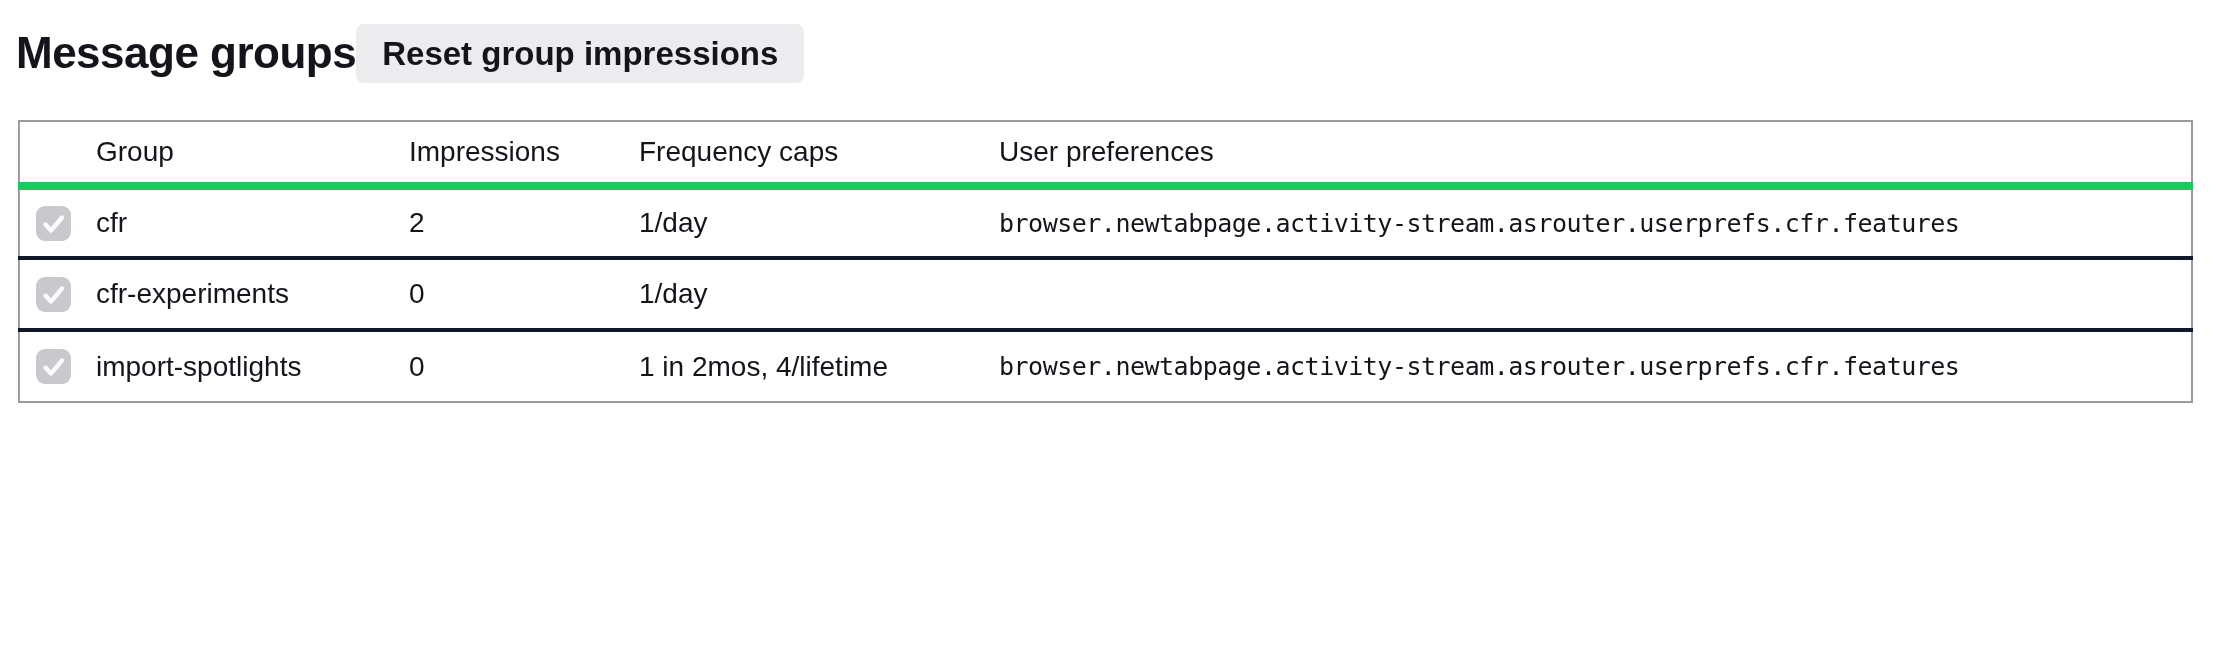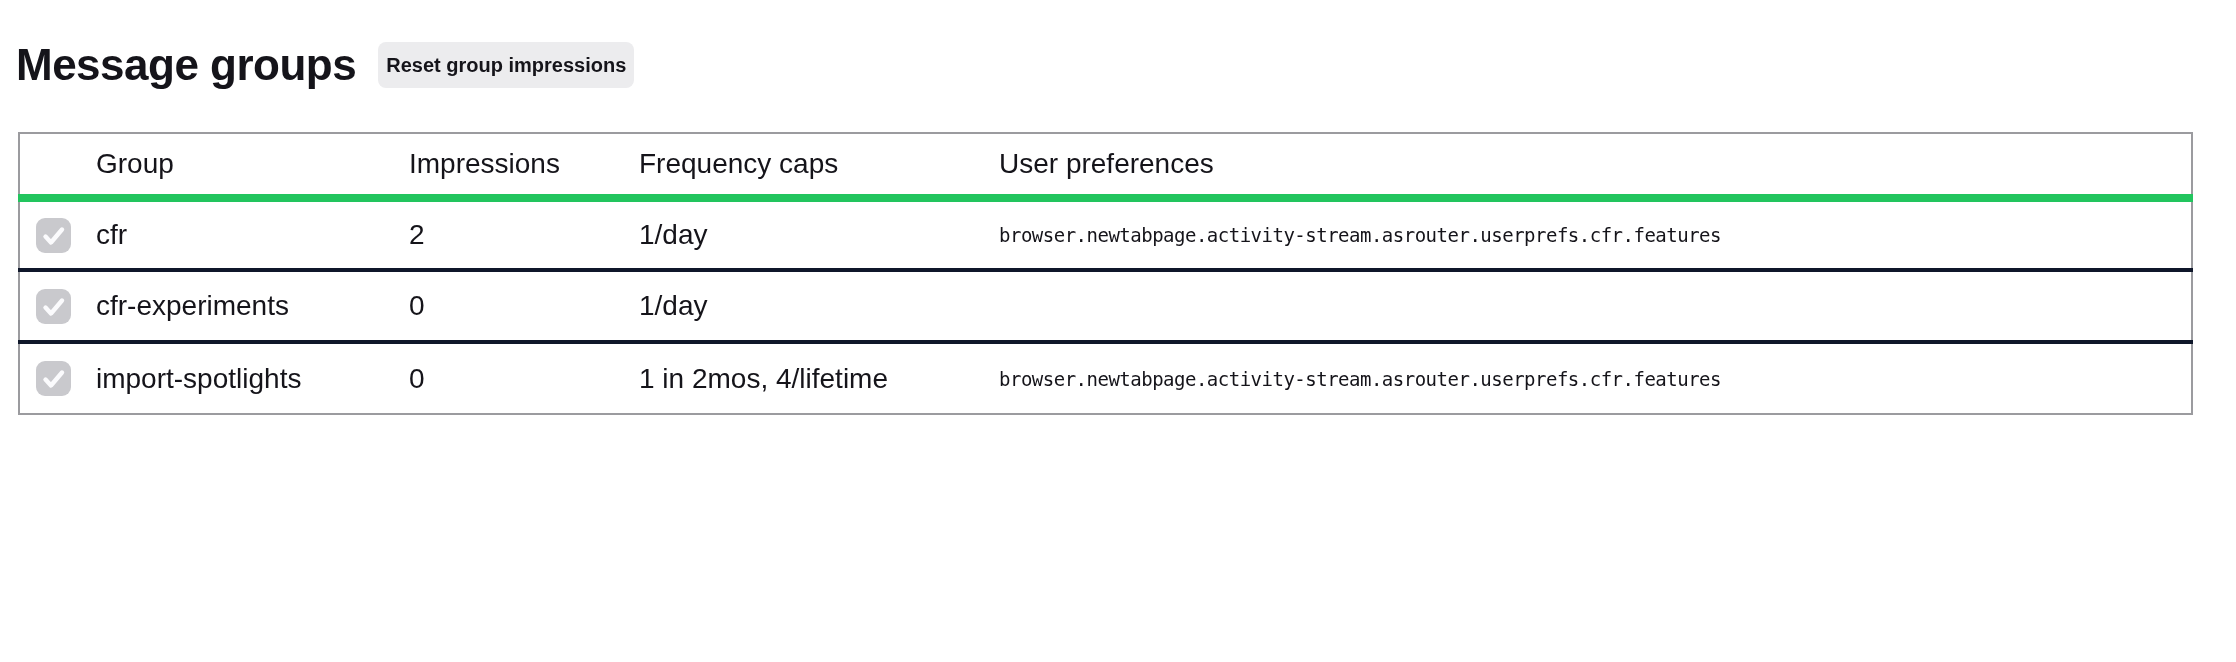--- a/index.html
+++ b/index.html
@@ -7,40 +7,39 @@
     width: 2236px;
     height: 662px;
     background: #ffffff;
     overflow: hidden;
     font-family: "Liberation Sans", sans-serif;
     color: #15141a;
   }
   .page-header {
     display: flex;
     align-items: center;
-    gap: 22px;
-    margin: 38px 0 0 16px;
+    margin: 26px 0 0 16px;
     height: 54px;
   }
   .page-title {
     font-size: 44px;
     font-weight: 700;
     letter-spacing: -0.5px;
     line-height: 54px;
     white-space: nowrap;
   }
   .reset-btn {
     border: none;
     background: #ececee;
     color: #15141a;
     font-family: "Liberation Sans", sans-serif;
-    font-size: 20px;
+    font-size: 33px;
     font-weight: 700;
     line-height: 1;
-    padding: 13px 8px;
+    padding: 13px 26px;
     border-radius: 8px;
     cursor: pointer;
     white-space: nowrap;
   }
   table.groups {
     margin: 40px 0 0 18px;
     width: 2175px;
     border-collapse: collapse;
     table-layout: fixed;
     border: 2px solid #9b9b9f;
@@ -71,21 +70,21 @@
   .checkbox {
     display: block;
     width: 35px;
     height: 35px;
     border-radius: 9px;
     background: #c9c9cd;
   }
   .checkbox svg { display: block; width: 35px; height: 35px; }
   .prefs {
     font-family: "DejaVu Sans Mono", monospace;
-    font-size: 19px;
+    font-size: 25px;
     letter-spacing: -0.5px;
   }
 </style>
 </head>
 <body>
 
 <div class="page-header">
   <h1 class="page-title">Message groups</h1>
   <button class="reset-btn">Reset group impressions</button>
 </div>

